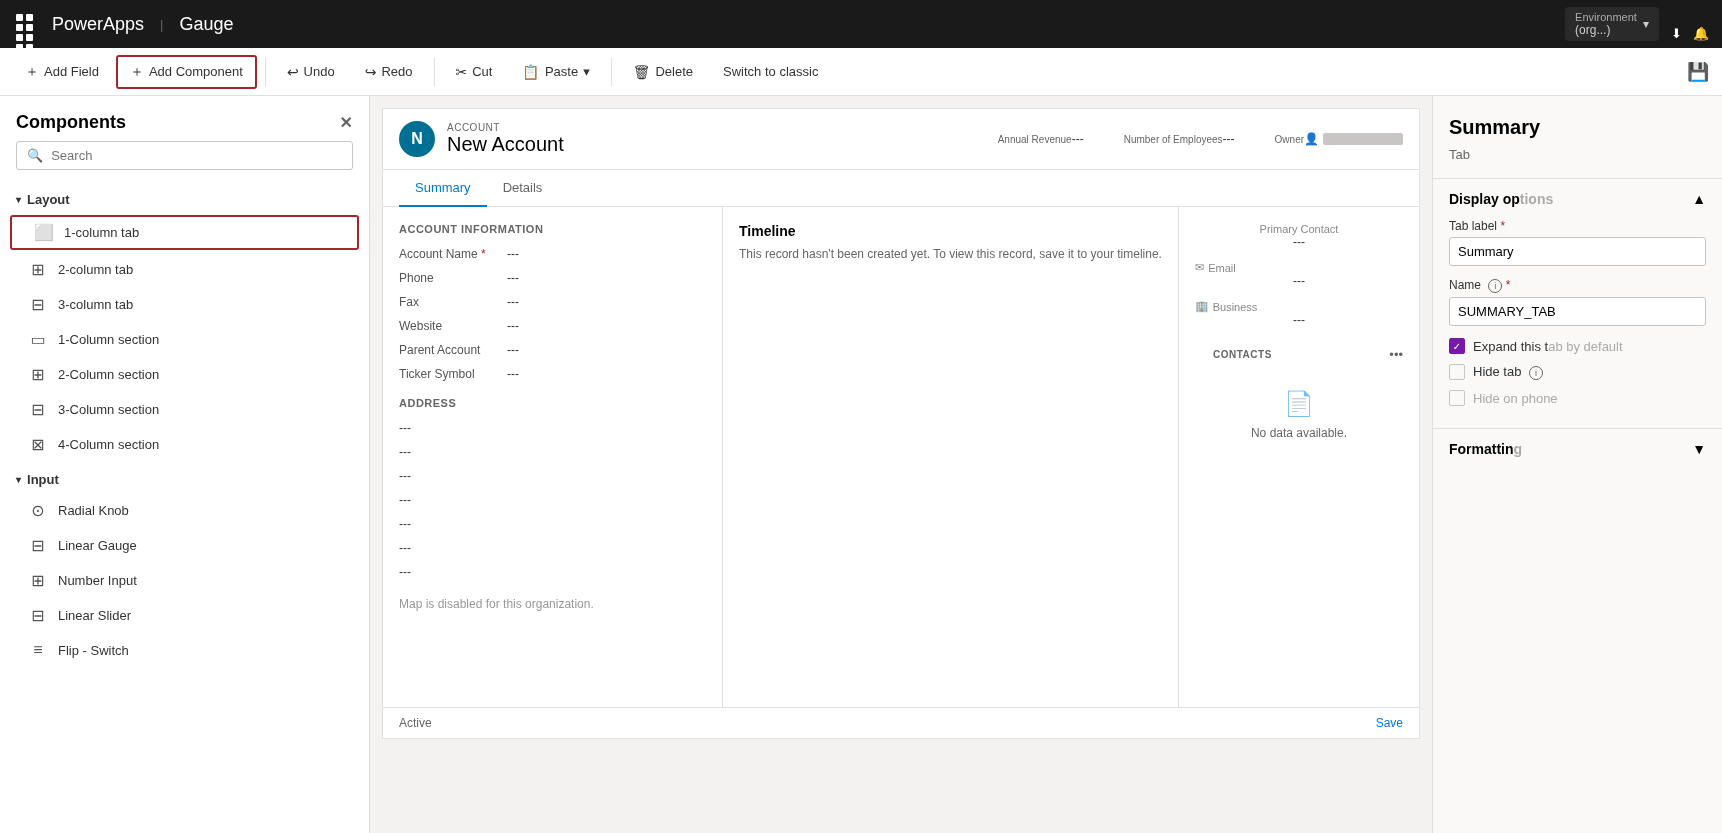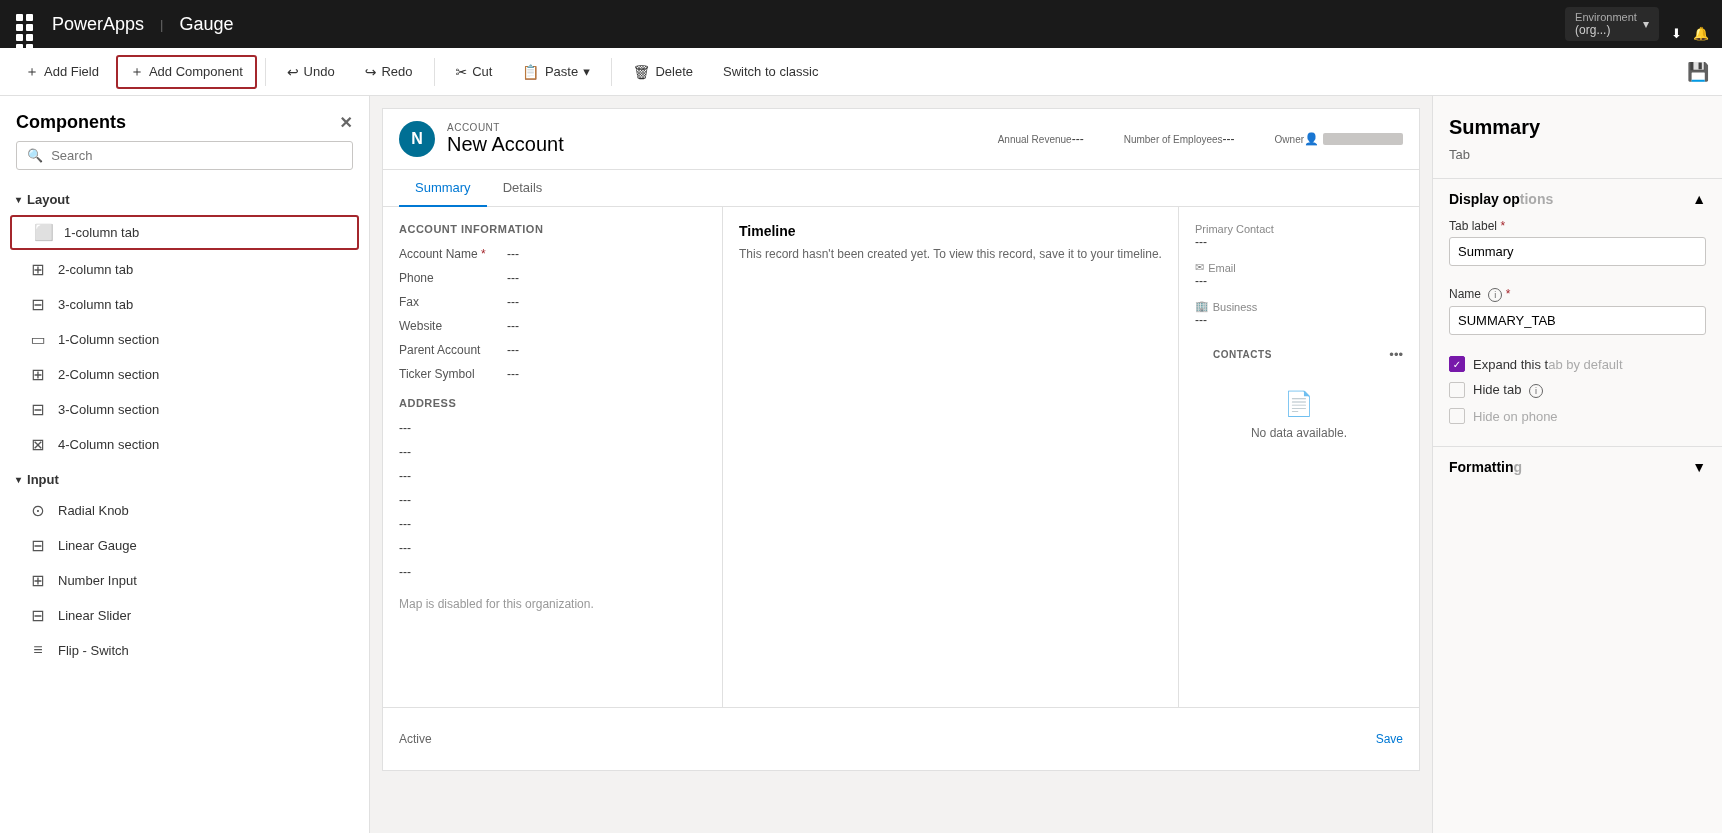--- a/index.html
+++ b/index.html
@@ -104,21 +104,21 @@
     .form-tab {
       padding: 10px 16px; cursor: pointer; font-size: 13px; color: #666;
       border-bottom: 2px solid transparent; margin-bottom: -1px;
     }
     .form-tab.active { color: #0078d4; border-bottom-color: #0078d4; font-weight: 500; }
 
     .form-body { display: flex; padding: 0; min-height: 500px; }
 
     .col-left { flex: 0 0 340px; border-right: 1px solid #e0e0e0; padding: 16px; }
     .col-mid { flex: 1; border-right: 1px solid #e0e0e0; padding: 16px; }
-    .col-right { flex: 0 0 240px; padding: 16px; }
+    .col-right { flex: 0 0 240px; padding: 16px; text-align: center; }
 
     .section-title-form {
       font-size: 11px; font-weight: 600; color: #666;
       text-transform: uppercase; letter-spacing: 0.5px;
       margin-bottom: 12px;
     }
     .field-row { display: flex; gap: 8px; align-items: center; margin-bottom: 10px; }
     .field-label { width: 100px; font-size: 12px; color: #555; flex-shrink: 0; }
     .field-label.required::after { content: ' *'; color: #a4262c; }
     .field-value { font-size: 12px; color: #333; flex: 1; }
@@ -143,21 +143,21 @@
       padding: 0 16px 16px;
       font-size: 13px; color: #666;
     }
     .rp-section {
       border-top: 1px solid #e0e0e0; padding: 12px 16px;
     }
     .rp-section-header {
       display: flex; align-items: center; justify-content: space-between;
       font-size: 14px; font-weight: 600; cursor: pointer; margin-bottom: 12px;
     }
-    .rp-field { margin-bottom: 21px; }
+    .rp-field { margin-bottom: 12px; }
     .rp-label {
       font-size: 12px; color: #333; font-weight: 500; margin-bottom: 4px;
     }
     .rp-label-required::after { content: ' *'; color: #a4262c; }
     .rp-input {
       width: 100%; border: 1px solid #c8c6c4; border-radius: 3px;
       padding: 6px 8px; font-size: 13px; background: #fff;
     }
     .rp-checkbox-row {
       display: flex; align-items: center; gap: 8px;
@@ -175,21 +175,21 @@
     .info-icon { display: inline-flex; align-items: center; justify-content: center; width: 14px; height: 14px; border-radius: 50%; border: 1px solid #666; font-size: 9px; color: #666; cursor: pointer; margin-left: 4px; }
 
     .contacts-section { margin-top: 12px; }
     .contacts-header { display: flex; align-items: center; justify-content: space-between; margin-bottom: 8px; margin-left: 18px; }
     .contacts-title { font-size: 10px; font-weight: 600; color: #666; text-transform: uppercase; letter-spacing: 0.5px; }
     .no-data { display: flex; flex-direction: column; align-items: center; justify-content: center; padding: 20px; color: #666; font-size: 12px; gap: 8px; }
     .doc-icon { font-size: 24px; }
 
     .form-footer {
       display: flex; align-items: center; justify-content: space-between;
-      padding: 24px 16px; border-top: 1px solid #e0e0e0; font-size: 12px; color: #666;
+      padding: 8px 16px; border-top: 1px solid #e0e0e0; font-size: 12px; color: #666;
       background: #fff;
     }
 
     
     .sidebar-scroll::-webkit-scrollbar { width: 6px; }
     .sidebar-scroll::-webkit-scrollbar-thumb { background: #c8c6c4; border-radius: 3px; }
 
     .map-msg { font-size: 12px; color: #999; padding: 8px 0; }
     .rc-label { font-size: 11px; color: #888; }
     .rc-value { font-size: 12px; color: #333; }

